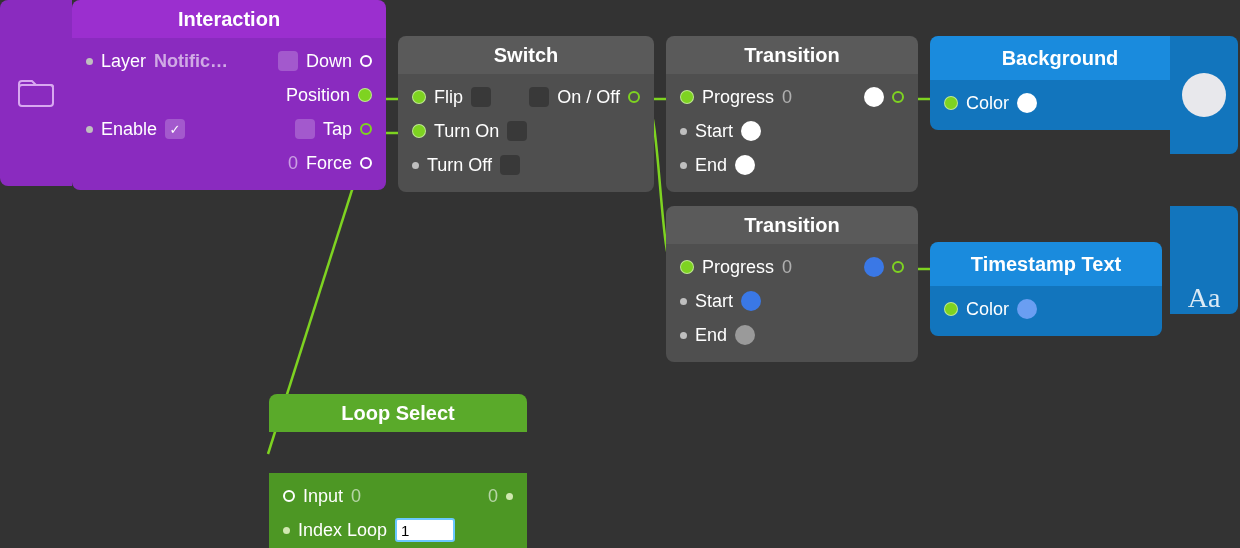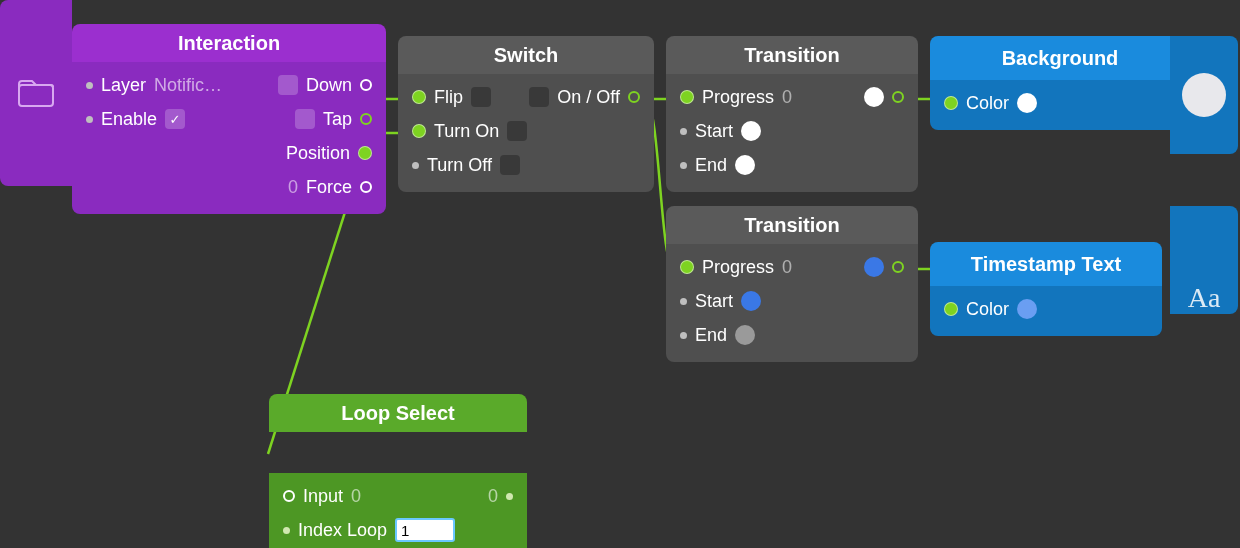--- a/index.html
+++ b/index.html
@@ -47,23 +47,23 @@
   .g-dot { width: 14px; height: 14px; background: #7ed321; border-radius: 50%; flex: 0 0 auto; border:1px solid rgba(255,255,255,0.5); }
   .g-ring { width: 12px; height: 12px; border: 2px solid #7ed321; background: transparent; border-radius: 50%; flex: 0 0 auto; }
   .chk { width: 20px; height: 20px; border-radius: 4px; background: rgba(255,255,255,0.22); flex:0 0 auto; display:flex;align-items:center;justify-content:center;font-size:13px;color:#fff;}
   .chk-dark { width: 20px; height: 20px; border-radius: 4px; background: rgba(0,0,0,0.28); flex:0 0 auto;}
   .swatch { width: 20px; height: 20px; border-radius: 50%; flex: 0 0 auto; }
   .muted { color: rgba(255,255,255,0.55); }
   .label { white-space: nowrap; }
 
   
   #interaction { left: 72px; top: 0; width: 314px; }
-  #interaction .node-header { background: #9b2fcf; color:#fff;margin-top:24px; }
+  #interaction .node-header { background: #9b2fcf; color:#fff; }
   #interaction .node-body { background: #8a2bbf; }
-  #interaction .layer-val { color: rgba(255,255,255,0.6); font-weight:400; }
+  #interaction .layer-val { color: rgba(255,255,255,0.6); font-weight:700; }
   .right-align { justify-content: flex-end; }
 
   
   #folder-block { position:absolute; left:0; top:0; width:72px; height: 186px; background:#8a2bbf; border-radius: 8px 0 0 8px; display:flex; align-items:center; justify-content:center;}
   #folder-block svg { width:36px; height:28px; }
 
   
   #switch { left: 398px; top: 36px; width: 256px; }
   #switch .node-header { background: #5a5a5a; }
   #switch .node-body { background: #4f4f4f; }
@@ -138,40 +138,40 @@
         <span class="dot"></span>
         <span class="label">Layer</span>
         <span class="label layer-val">Notific…</span>
       </div>
       <div class="row-right">
         <span class="chk"></span>
         <span class="label">Down</span>
         <span class="ring"></span>
       </div>
     </div>
+    <div class="row right-align">
+      <div class="row-right">
+        <span class="label">Position</span>
+        <span class="g-dot"></span>
+      </div>
+    </div>
     <div class="row">
       <div class="row-left">
         <span class="dot"></span>
         <span class="label">Enable</span>
         <span class="chk">✓</span>
       </div>
       <div class="row-right">
         <span class="chk"></span>
         <span class="label">Tap</span>
         <span class="g-ring"></span>
       </div>
     </div>
     <div class="row right-align">
       <div class="row-right">
-        <span class="label">Position</span>
-        <span class="g-dot"></span>
-      </div>
-    </div>
-    <div class="row right-align">
-      <div class="row-right">
         <span class="label muted">0</span>
         <span class="label">Force</span>
         <span class="ring"></span>
       </div>
     </div>
   </div>
 </div>
 
 <div id="switch" class="node">
   <div class="node-header hdr-white">Switch</div>

